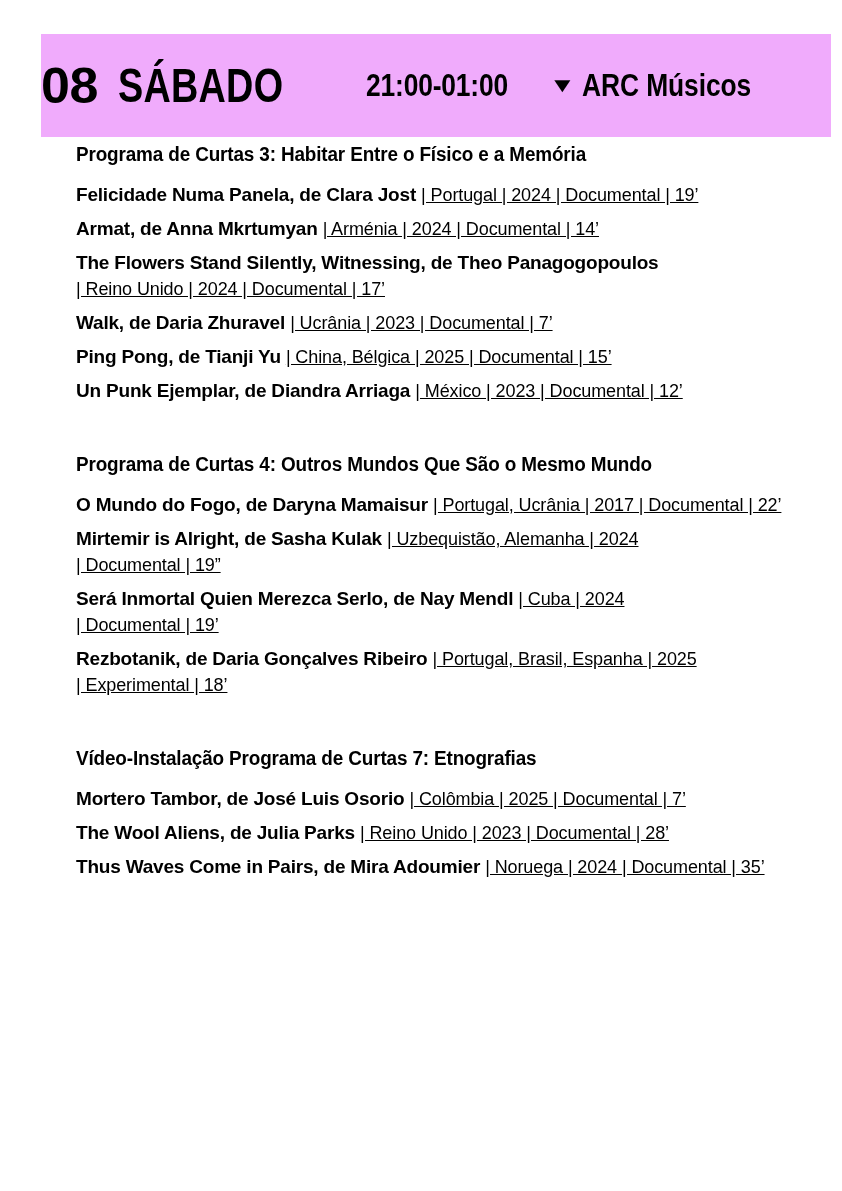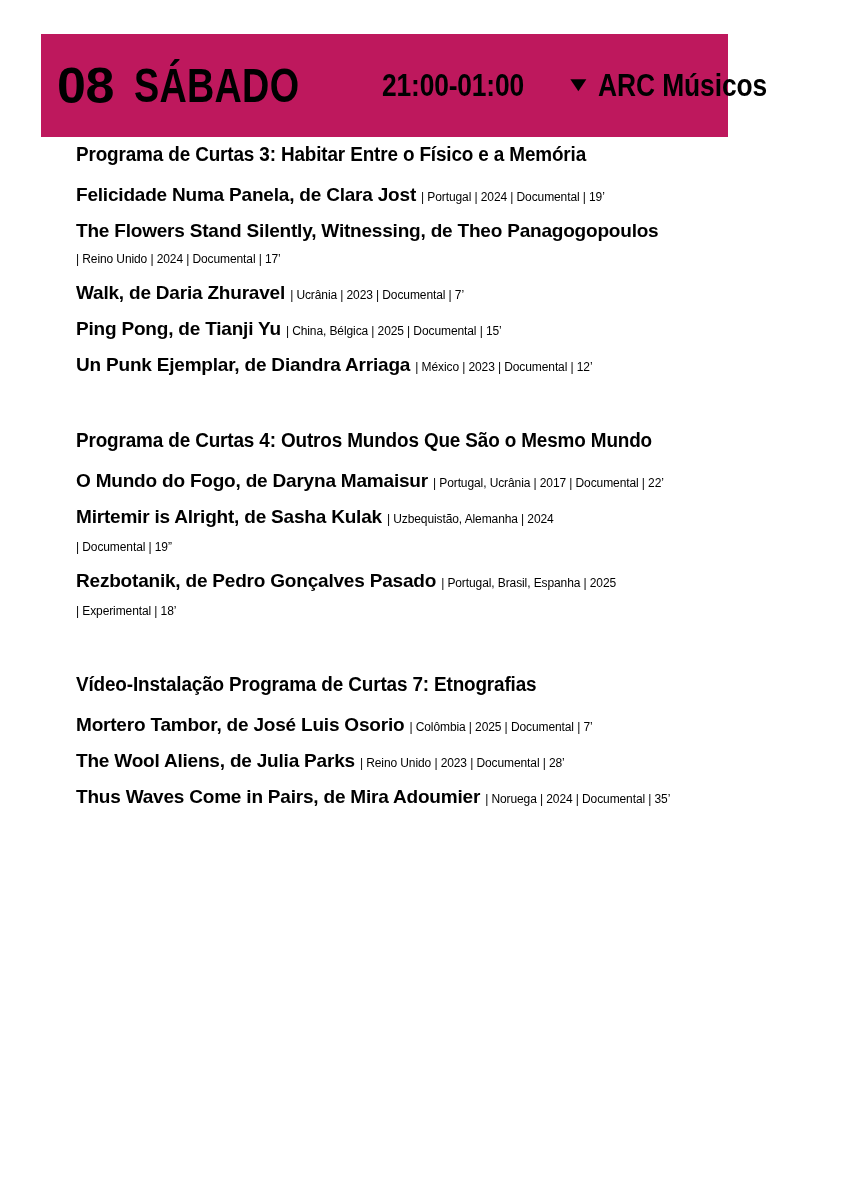--- a/index.html
+++ b/index.html
@@ -16,27 +16,26 @@
     font-family: "Liberation Sans", sans-serif;
     color: #000000;
     -webkit-font-smoothing: antialiased;
   }
 
   
   .banner {
     position: absolute;
     left: 41px;
     top: 34px;
-    width: 687px;
+    width: 790px;
     height: 103px;
-    background: #be185d;
+    background: #f0abfc;
     display: flex;
     align-items: center;
     box-sizing: border-box;
-    padding-left: 16px;
   }
   .banner-day {
     font-family: "Liberation Sans", sans-serif;
     font-weight: 700;
     font-size: 50px;
     line-height: 1;
     letter-spacing: -0.5px;
     color: #000;
     transform: scaleX(1.04);
     transform-origin: left center;
@@ -47,20 +46,21 @@
     font-size: 45px;
     line-height: 1;
     letter-spacing: 0.3px;
     color: #000;
     margin-left: 22px;
     transform: scaleX(0.84) scaleY(1.05);
     transform-origin: left center;
   }
   .banner-right {
     display: flex;
+    align-items: center;
     margin-left: 52px;
   }
   .banner-time {
     font-weight: 700;
     font-size: 30px;
     line-height: 1;
     letter-spacing: -0.2px;
     transform: scaleX(0.88) scaleY(1.04);
     transform-origin: left center;
     white-space: nowrap;
@@ -118,53 +118,56 @@
   .film .title {
     font-weight: 700;
     letter-spacing: -0.2px;
   }
   .film .director {
     font-weight: 700;
     letter-spacing: -0.2px;
   }
   .film .meta {
     font-weight: 400;
-    font-size: 12px;
+    font-size: 18px;
     letter-spacing: -0.1px;
     display: inline;
     transform-origin: left center;
+    text-decoration: underline;
   }
 </style>
 </head>
 <body>
 
 <div class="banner">
   <span class="banner-day">08</span>
   <span class="banner-weekday">SÁBADO</span>
   <span class="banner-right">
     <span class="banner-time">21:00-01:00</span>
     <span class="banner-arrow">▼</span>
     <span class="banner-venue">ARC Músicos</span>
   </span>
 </div>
 
 <div class="listing" id="listing">
     <div class="section">
       <div class="section-heading">Programa de Curtas 3: Habitar Entre o Físico e a Memória</div>
       <div class="film"><span class="title">Felicidade Numa Panela</span><span class="director">, de Clara Jost </span><span class="meta">| Portugal | 2024 | Documental | 19’</span></div>
+      <div class="film"><span class="title">Armat,</span><span class="director"> de Anna Mkrtumyan </span><span class="meta">| Arménia | 2024 | Documental | 14’</span></div>
       <div class="film"><span class="title">The Flowers Stand Silently, Witnessing,</span><span class="director"> de Theo Panagogopoulos</span><br><span class="meta">| Reino Unido | 2024 | Documental | 17’</span></div>
       <div class="film"><span class="title">Walk</span><span class="director">, de Daria Zhuravel </span><span class="meta">| Ucrânia | 2023 | Documental | 7’</span></div>
       <div class="film"><span class="title">Ping Pong</span><span class="director">, de Tianji Yu </span><span class="meta">| China, Bélgica | 2025 | Documental | 15’</span></div>
       <div class="film"><span class="title">Un Punk Ejemplar,</span><span class="director"> de Diandra Arriaga </span><span class="meta">| México | 2023 | Documental | 12’</span></div>
     </div>
     <div class="section">
       <div class="section-heading">Programa de Curtas 4: Outros Mundos Que São o Mesmo Mundo</div>
       <div class="film"><span class="title">O Mundo do Fogo,</span><span class="director"> de Daryna Mamaisur </span><span class="meta">| Portugal, Ucrânia | 2017 | Documental | 22’</span></div>
       <div class="film"><span class="title">Mirtemir is Alright,</span><span class="director"> de Sasha Kulak </span><span class="meta">| Uzbequistão, Alemanha | 2024</span><br><span class="meta">| Documental | 19”</span></div>
-      <div class="film"><span class="title">Rezbotanik,</span><span class="director"> de Pedro Gonçalves Pasado </span><span class="meta">| Portugal, Brasil, Espanha | 2025</span><br><span class="meta">| Experimental | 18’</span></div>
+      <div class="film"><span class="title">Será Inmortal Quien Merezca Serlo,</span><span class="director"> de Nay Mendl </span><span class="meta">| Cuba | 2024</span><br><span class="meta">| Documental | 19’</span></div>
+      <div class="film"><span class="title">Rezbotanik,</span><span class="director"> de Daria Gonçalves Ribeiro </span><span class="meta">| Portugal, Brasil, Espanha | 2025</span><br><span class="meta">| Experimental | 18’</span></div>
     </div>
     <div class="section">
       <div class="section-heading">Vídeo-Instalação Programa de Curtas 7: Etnografias</div>
       <div class="film"><span class="title">Mortero Tambor</span><span class="director">, de José Luis Osorio </span><span class="meta">| Colômbia | 2025 | Documental | 7’</span></div>
       <div class="film"><span class="title">The Wool Aliens</span><span class="director">, de Julia Parks </span><span class="meta">| Reino Unido | 2023 | Documental | 28’</span></div>
       <div class="film"><span class="title">Thus Waves Come in Pairs</span><span class="director">, de Mira Adoumier </span><span class="meta">| Noruega | 2024 | Documental | 35’</span></div>
     </div>
   </div>
 
 </body></html>

